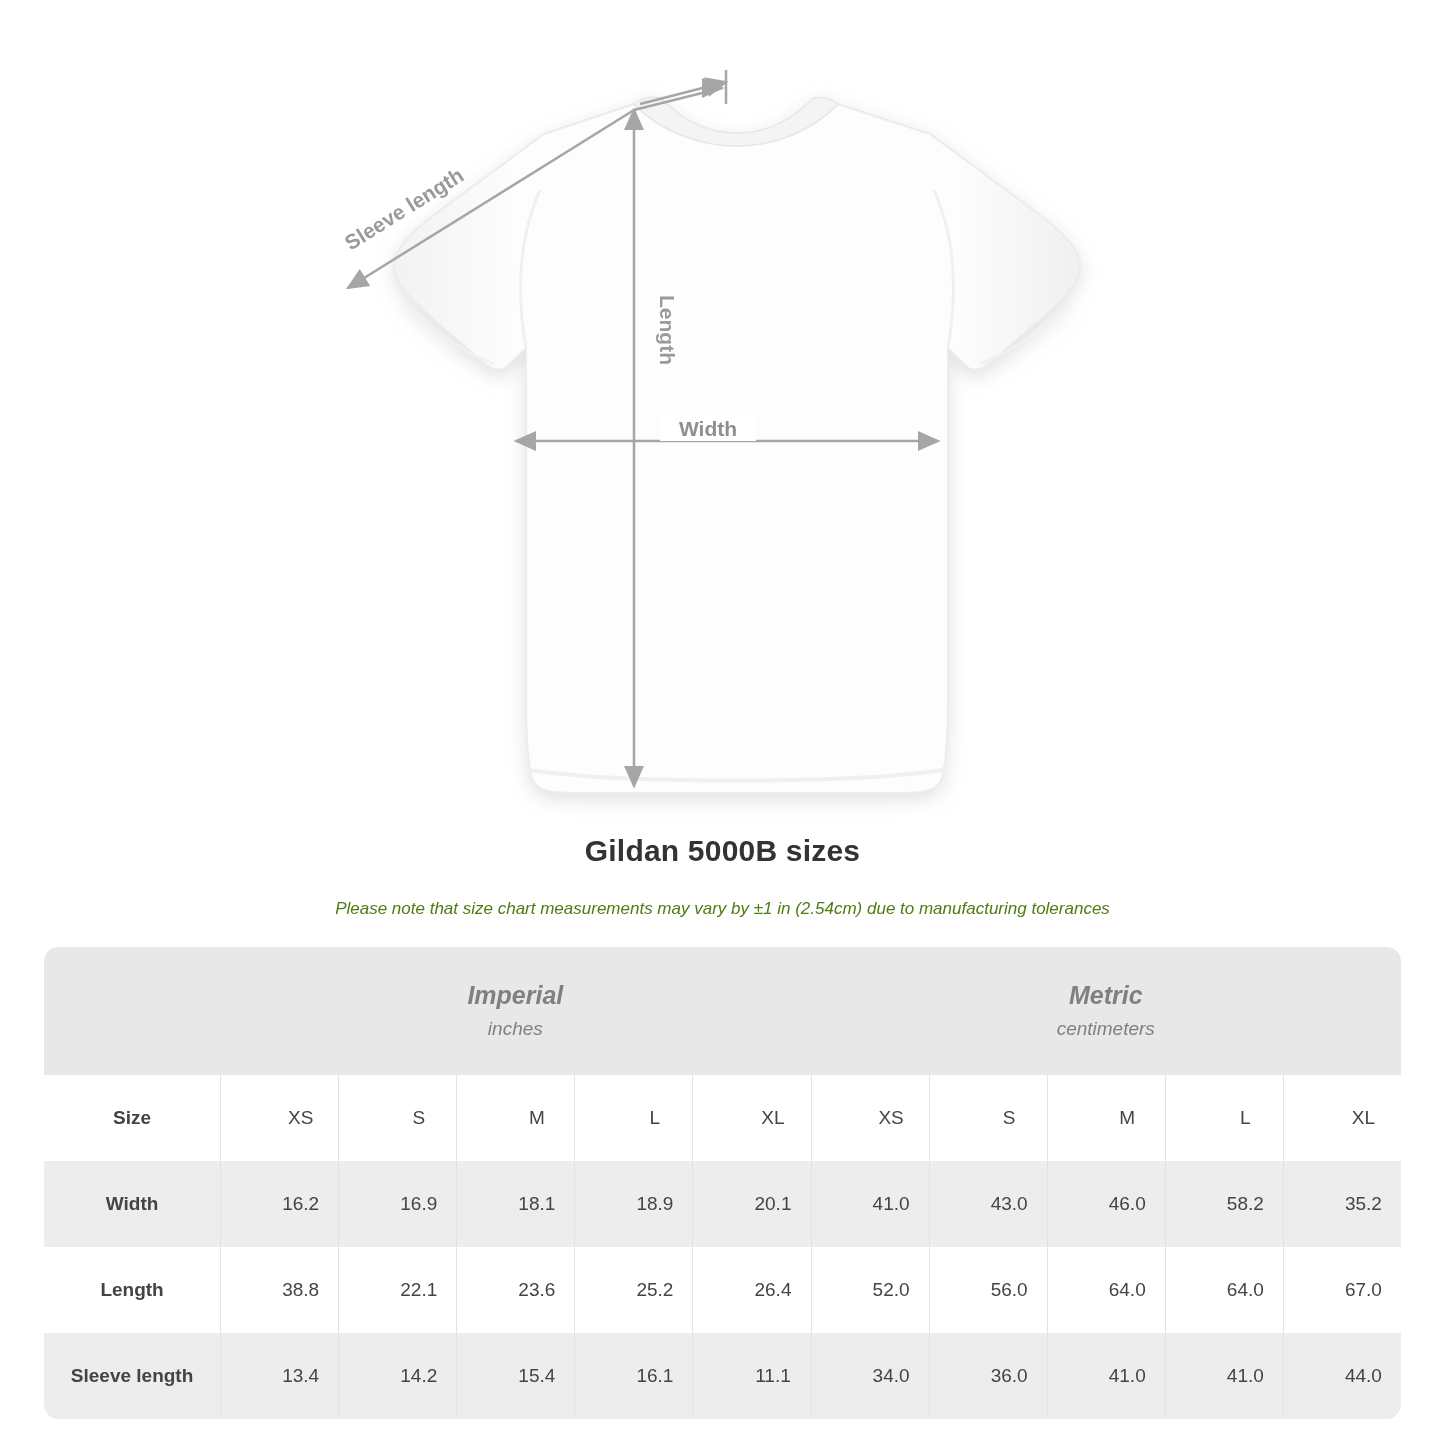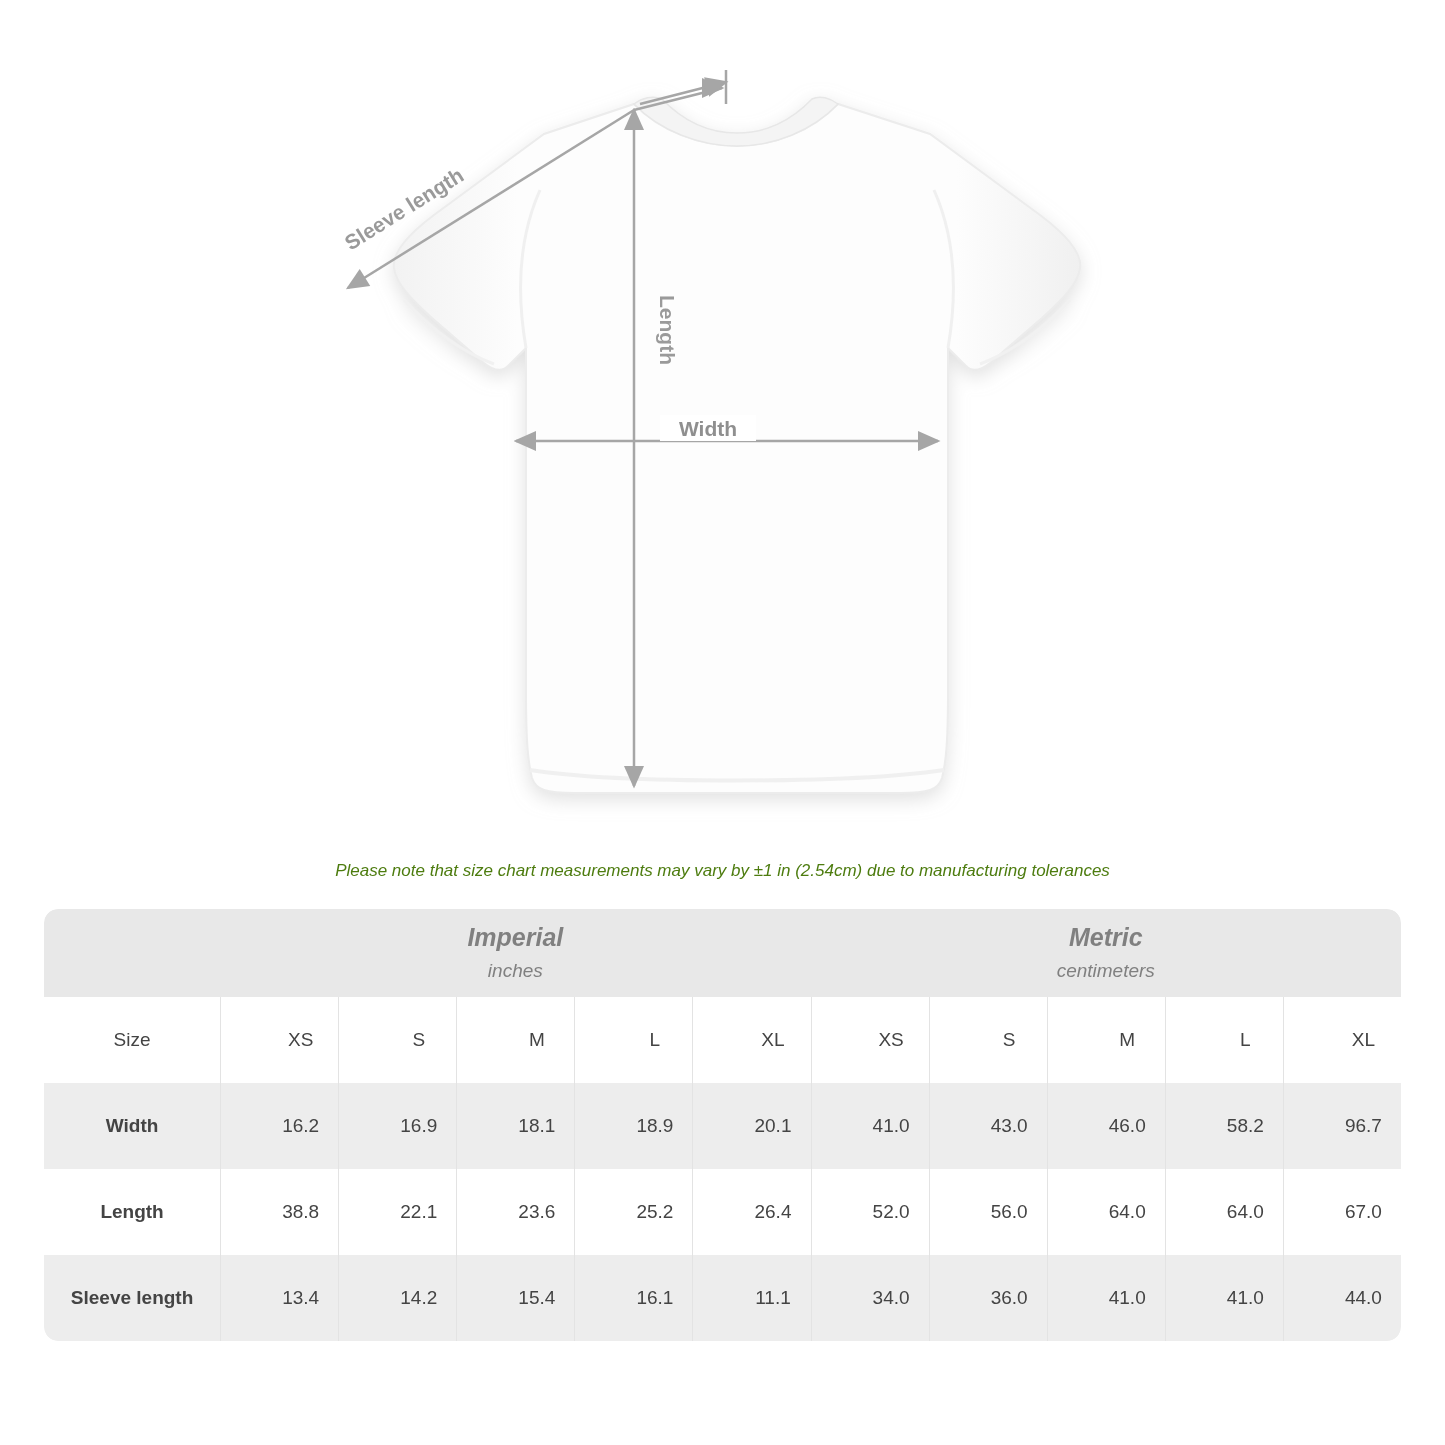--- a/index.html
+++ b/index.html
@@ -65,21 +65,21 @@
   table.size-table th {
     text-align: center;
     vertical-align: middle;
     font-size: 19px;
     color: #444444;
     border: 0;
   }
   
   .unit-row td {
     background: #e8e8e8;
-    height: 88px;
+    height: 128px;
     padding: 0;
   }
   .unit-name {
     font-size: 25px;
     font-style: italic;
     font-weight: bold;
     color: #808080;
     line-height: 1.1;
   }
   .unit-sub {
@@ -89,21 +89,21 @@
     margin-top: 8px;
   }
   
   .size-row td {
     background: #ffffff;
     height: 84px;
     font-size: 19px;
     color: #444444;
   }
   .size-row td.rowlabel {
-    font-weight: normal;
+    font-weight: bold;
   }
   
   .data-row td {
     height: 84px;
   }
   .data-row.shade td {
     background: #ededed;
   }
   .data-row.plain td {
     background: #ffffff;
@@ -204,20 +204,21 @@
 
     <g>
       <line x1="516" y1="441" x2="938" y2="441" stroke="#a6a6a6" stroke-width="2.5" marker-start="url(#arrowStart)" marker-end="url(#arrowEnd)"></line>
       <rect x="660" y="415" width="96" height="26" fill="#ffffff"></rect>
       <text x="708" y="436" font-family="Liberation Sans, sans-serif" font-size="21" font-weight="bold" fill="#8f8f8f" text-anchor="middle">Width</text>
     </g>
   </svg>
 </div>
 
 <div class="title-block">
+  <div class="chart-title">Gildan 5000B sizes</div>
   <div class="chart-note">Please note that size chart measurements may vary by ±1 in (2.54cm) due to manufacturing tolerances</div>
 </div>
 
 <div class="table-wrap">
   <table class="size-table">
     <colgroup>
       <col class="col-label">
       <col class="col-cell">
         <col class="col-cell">
         <col class="col-cell">
@@ -261,21 +262,21 @@
         <td class="rowlabel">Width</td>
         <td class="sep">16.2</td>
         <td class="sep">16.9</td>
         <td class="sep">18.1</td>
         <td class="sep">18.9</td>
         <td class="sep">20.1</td>
         <td class="sep">41.0</td>
         <td class="sep">43.0</td>
         <td class="sep">46.0</td>
         <td class="sep">58.2</td>
-        <td class="sep">96.7</td>
+        <td class="sep">35.2</td>
       </tr>
 
       <tr class="data-row plain">
         <td class="rowlabel">Length</td>
         <td class="sep">38.8</td>
         <td class="sep">22.1</td>
         <td class="sep">23.6</td>
         <td class="sep">25.2</td>
         <td class="sep">26.4</td>
         <td class="sep">52.0</td>

